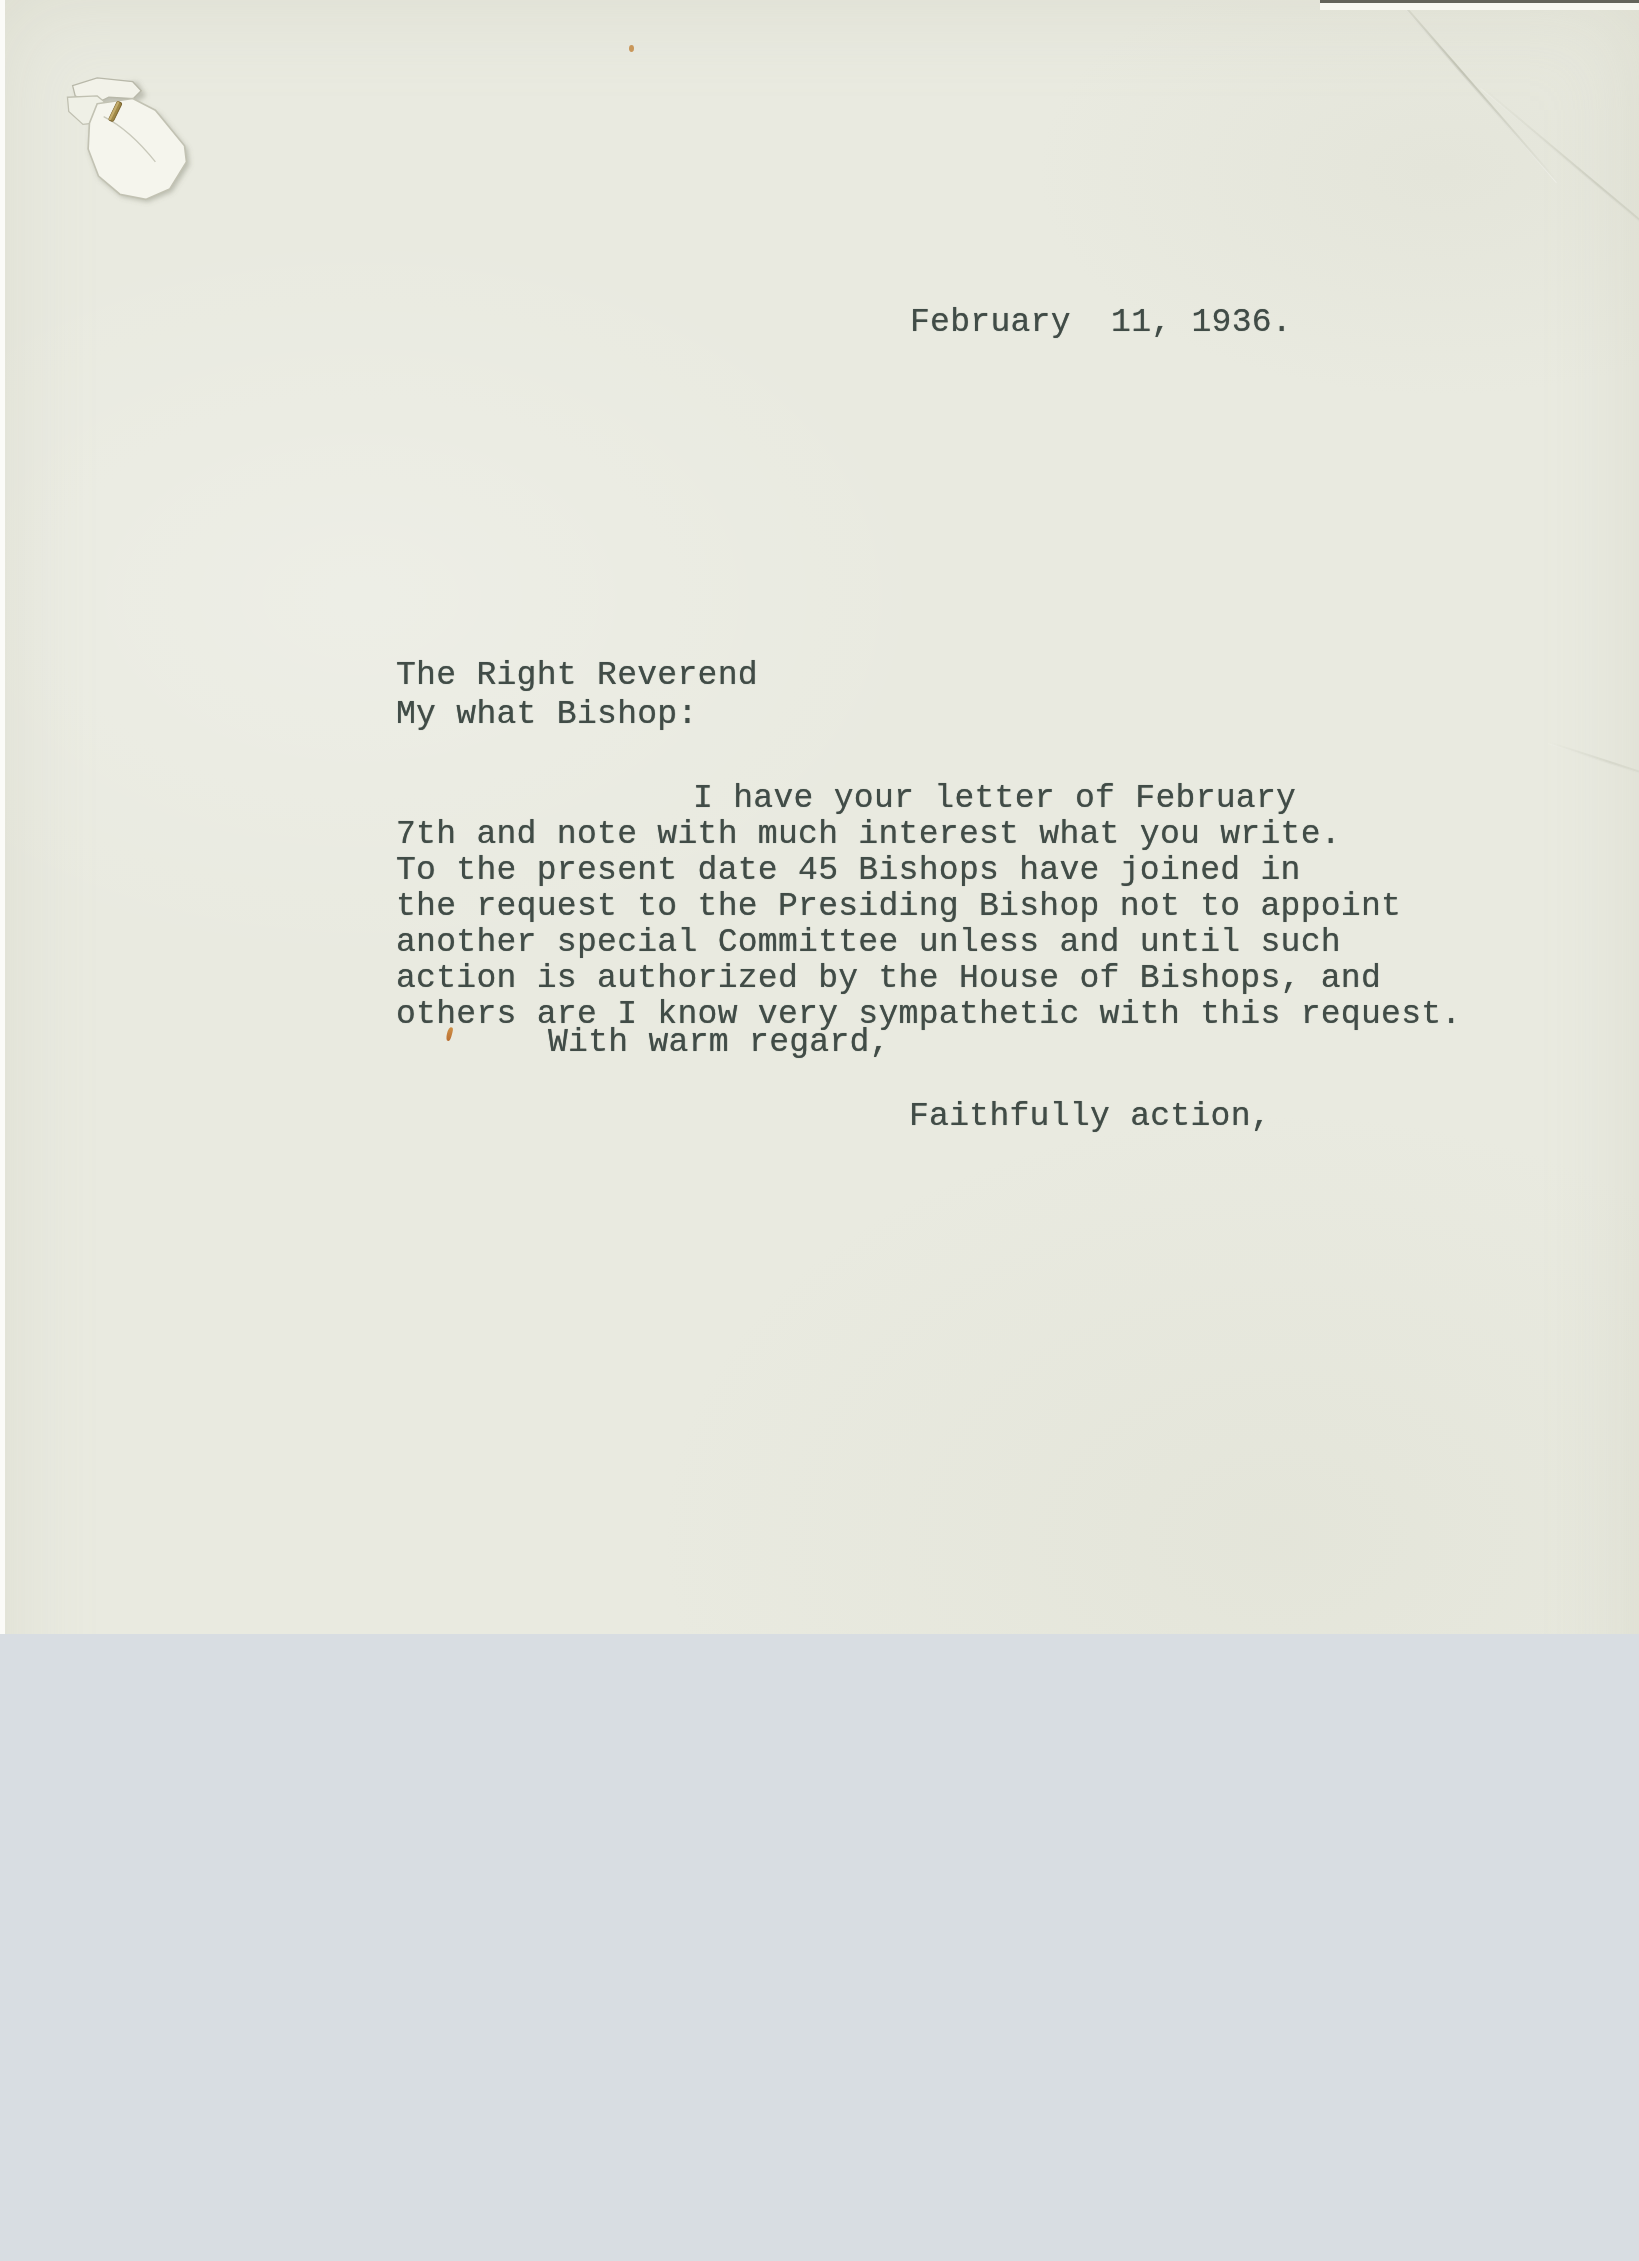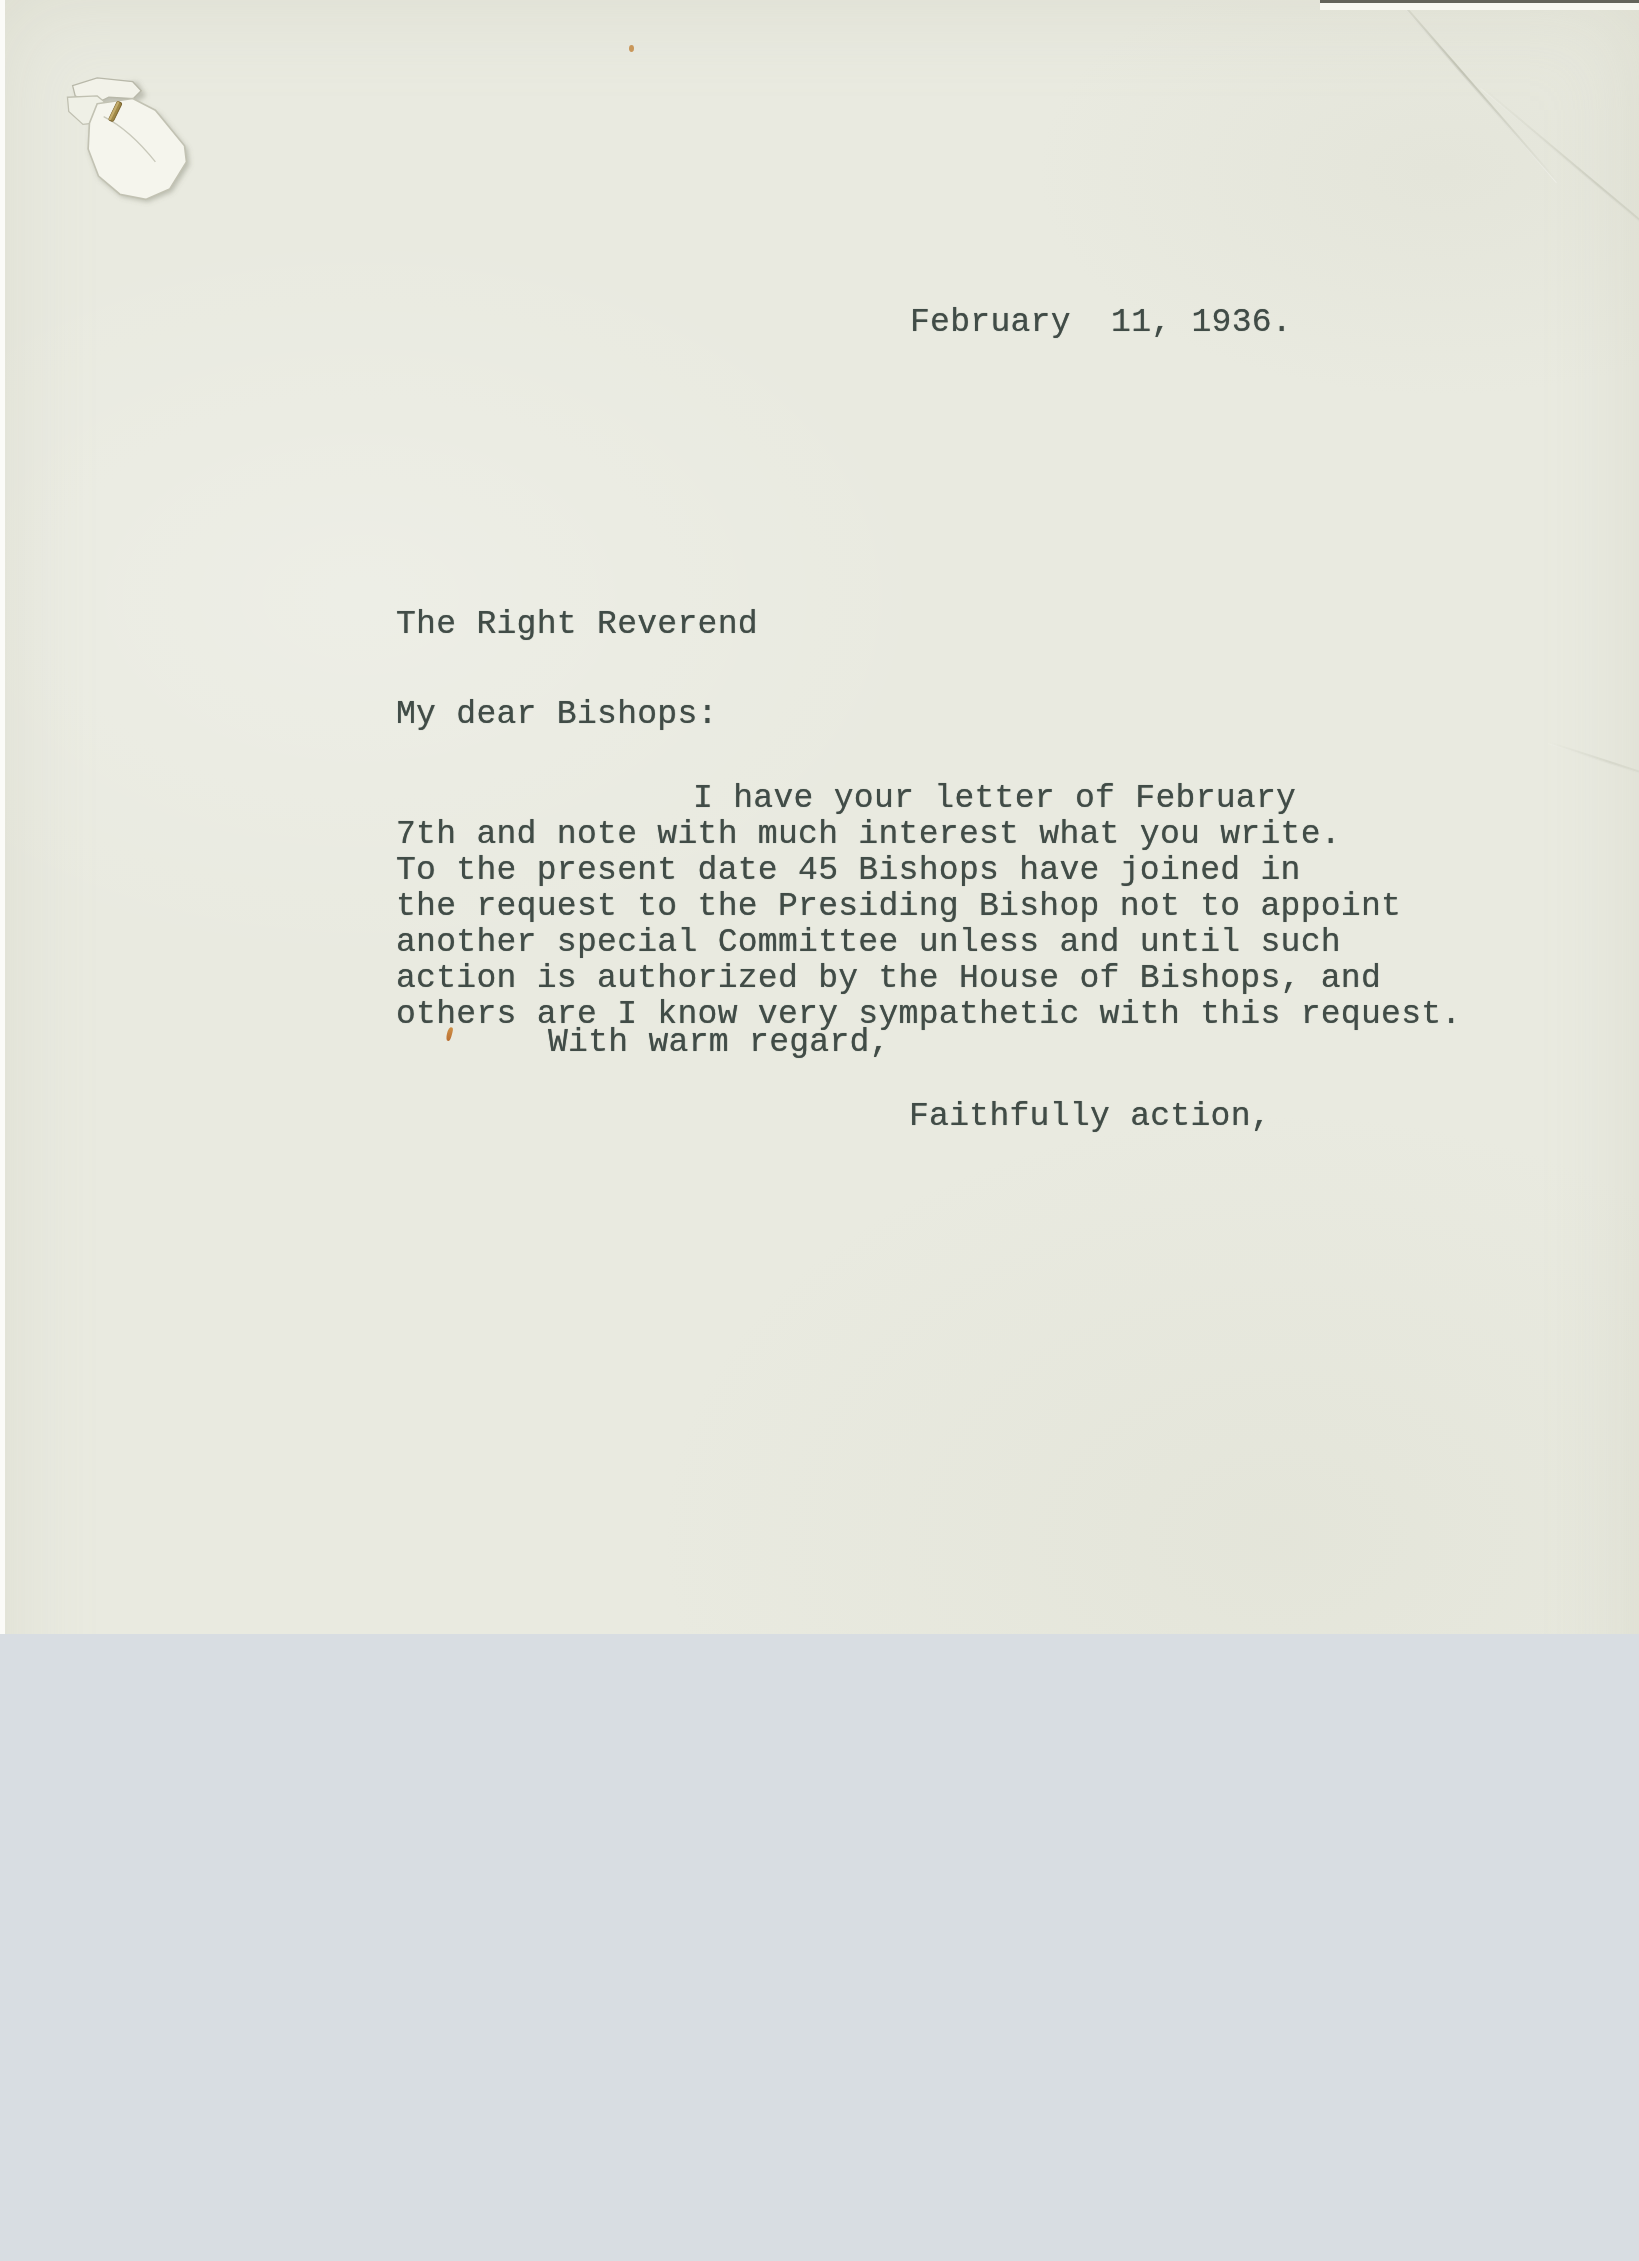--- a/index.html
+++ b/index.html
@@ -91,21 +91,21 @@
   .t {
     position: absolute;
     white-space: pre;
     font-size: 33px;
     line-height: 36px;
     color: var(--color-ink, #414c47);
     text-shadow: 0 0 0.8px rgba(62,74,68,0.65), 0.3px 0.3px 0 rgba(62,74,68,0.25);
     letter-spacing: 0.3px;
   }
   .date-line   { left: 910px; top: 305px; }
-  .address     { left: 396px;  top: 535px; }
+  .address     { left: 396px;  top: 586px; }
   .address .t-line { position: static; }
   .salutation  { left: 396px;  top: 697px; }
   .body-par    { left: 396px;  top: 781px; width: 1060px; }
   .body-par .t-line { position: static; }
   .body-par .t-line.first { padding-left: 15ch; }
   .closing     { left: 548px;  top: 1025px; }
   .signature   { left: 909px; top: 1099px; }
 </style>
 </head>
 <body>
@@ -153,21 +153,21 @@
     <div class="edge-left-white"></div>
     <div class="edge-top-dark"></div>
     <div class="edge-top-white"></div>
 
     <div class="t date-line">February  11, 1936.</div>
 
     <div class="t address">
       <div class="t-line">The Right Reverend</div>
     </div>
 
-    <div class="t salutation">My dear Bishops:</div>
+    <div class="t salutation">My what Bishop:</div>
 
     <div class="t body-par"><div class="t-line first">I have your letter of February</div><div class="t-line">7th and note with much interest what you write.</div><div class="t-line">To the present date 45 Bishops have joined in</div><div class="t-line">the request to the Presiding Bishop not to appoint</div><div class="t-line">another special Committee unless and until such</div><div class="t-line">action is authorized by the House of Bishops, and</div><div class="t-line">others are I know very sympathetic with this request.</div></div>
 
     <div class="t closing">With warm regard,</div>
 
     <div class="t signature">Faithfully action,</div>
 
   </div>
 
   <div class="scratch-bottom"></div>

